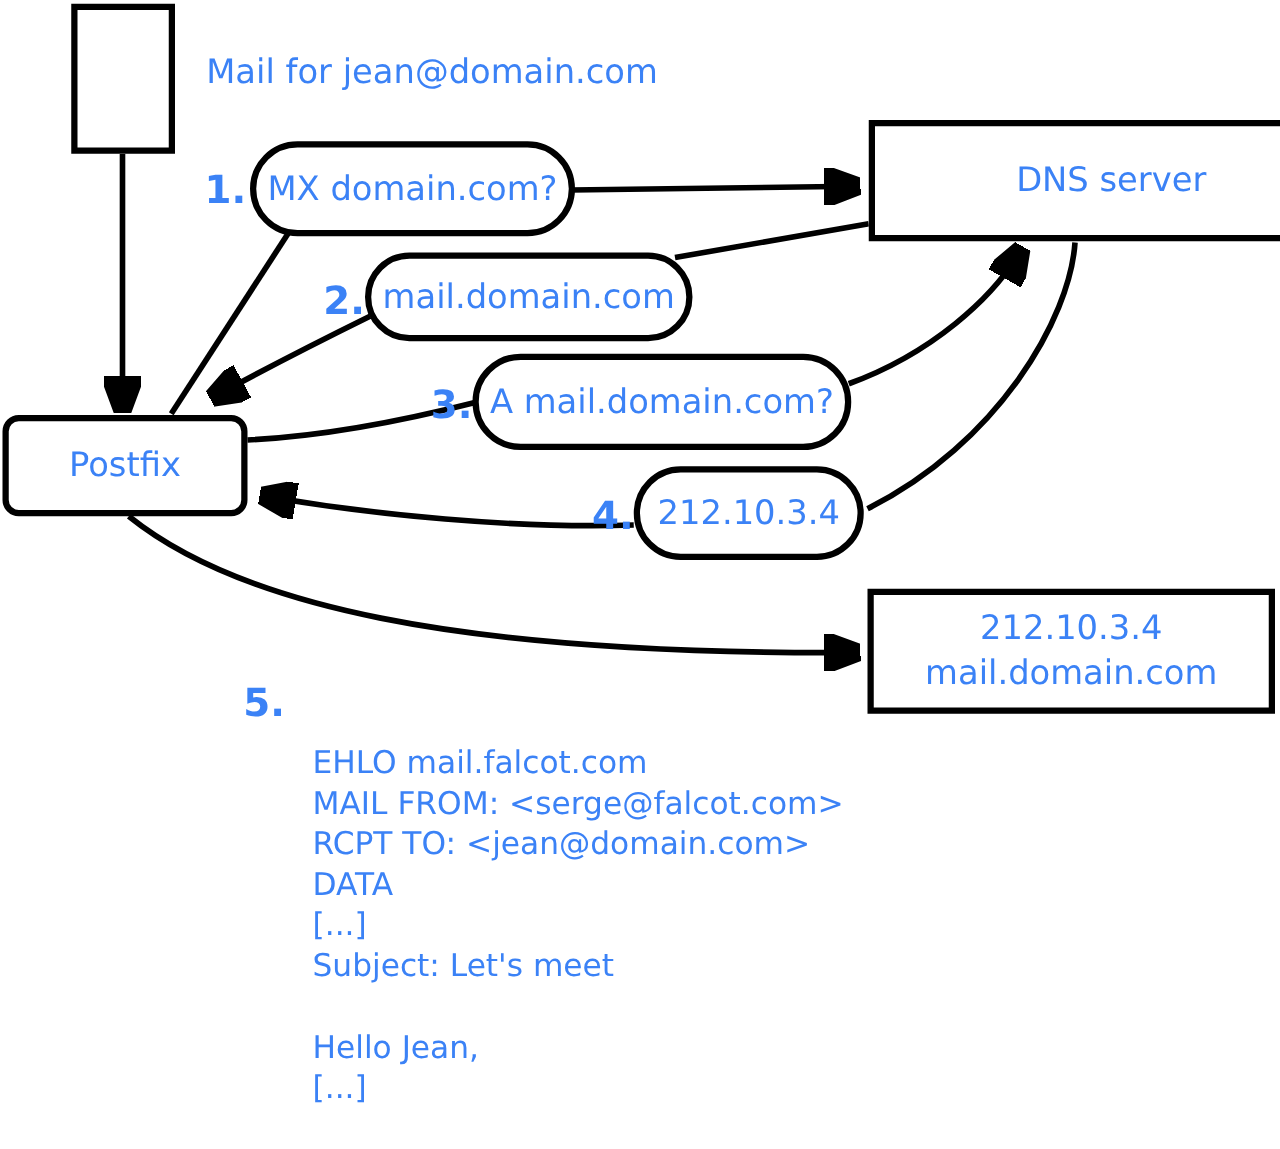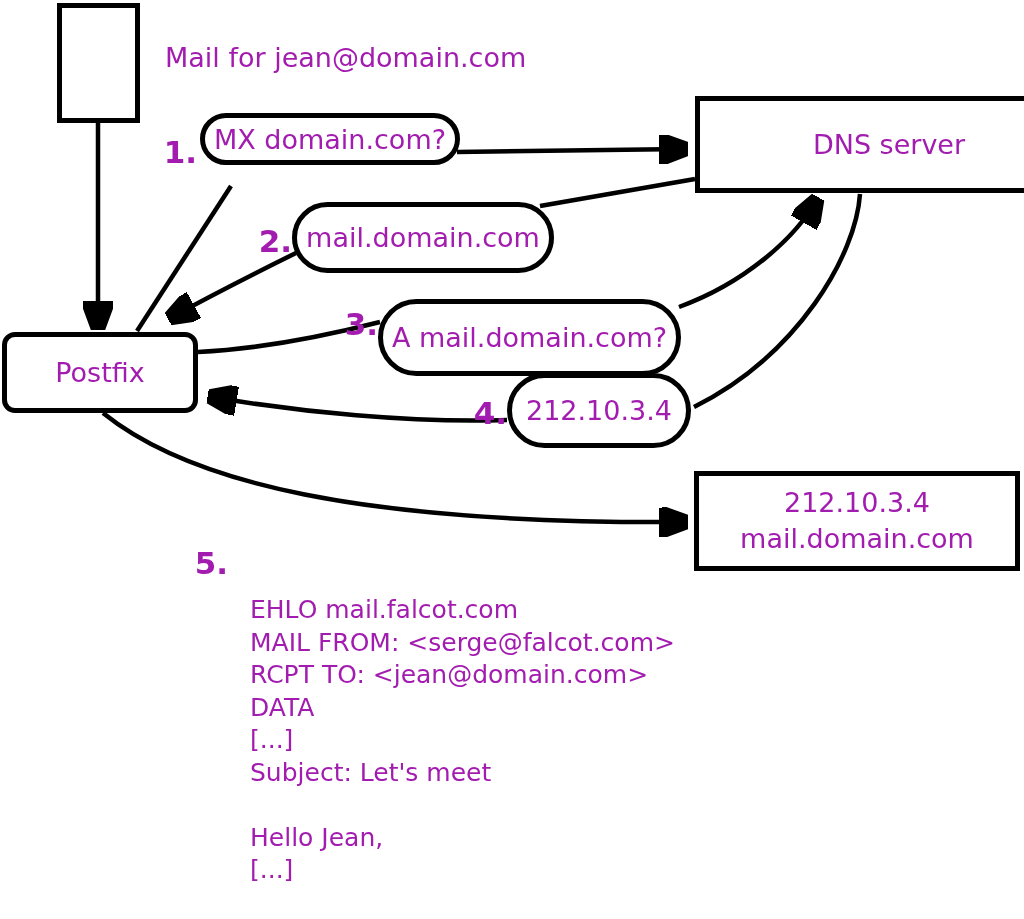--- a/index.html
+++ b/index.html
@@ -6,21 +6,21 @@
     margin: 0;
     padding: 0;
     background: #ffffff;
   }
   .canvas {
     position: relative;
     width: 1024px;
     height: 919px;
     background: #ffffff;
     font-family: "DejaVu Sans", sans-serif;
-    color: #a21caf;
+    color: #3b82f6;
     overflow: hidden;
   }
   .connectors {
     position: absolute;
     left: 0;
     top: 0;
     width: 1024px;
     height: 919px;
   }
   .connectors path {
@@ -84,23 +84,23 @@
     top: 594px;
     font-size: 25px;
     line-height: 32.5px;
     white-space: pre;
   }
   
   .envelope  { left: 57px;  top: 3px;   width: 83px;  height: 120px; }
   .postfix   { left: 2px;   top: 332px; width: 196px; height: 81px; border-radius: 13px;  }
   .dns       { left: 695px; top: 96px;  width: 388px; height: 97px;  }
   .mailsrv   { left: 694px; top: 471px; width: 326px; height: 100px; }
-  .pill1 { left: 200px; top: 113px; width: 260px; height: 52px; }
+  .pill1 { left: 200px; top: 113px; width: 260px; height: 76px; }
   .pill2 { left: 292px; top: 202px; width: 262px; height: 71px; }
-  .pill3 { left: 378px; top: 299px; width: 303px; height: 77px; }
+  .pill3 { left: 378px; top: 283px; width: 303px; height: 77px; }
   .pill4 { left: 507px; top: 373px; width: 184px; height: 75px; }
   .n1 { left: 147px; top: 134px; }
   .n2 { left: 242px; top: 223px; }
   .n3 { left: 328px; top: 306px; }
   .n4 { left: 457px; top: 395px; }
   .n5 { left: 178px; top: 545px; }
 </style>
 </head>
 <body>
 

